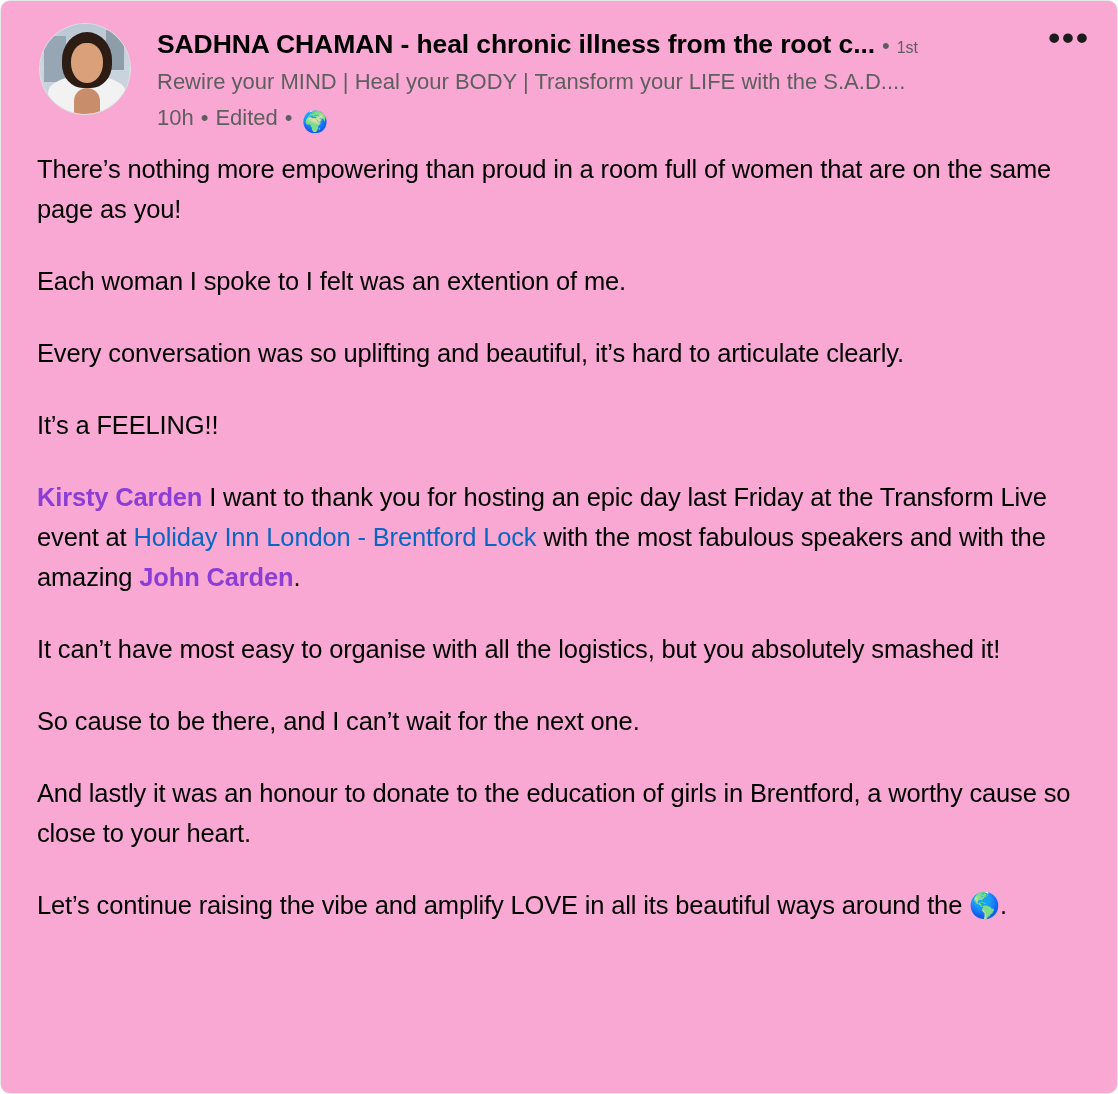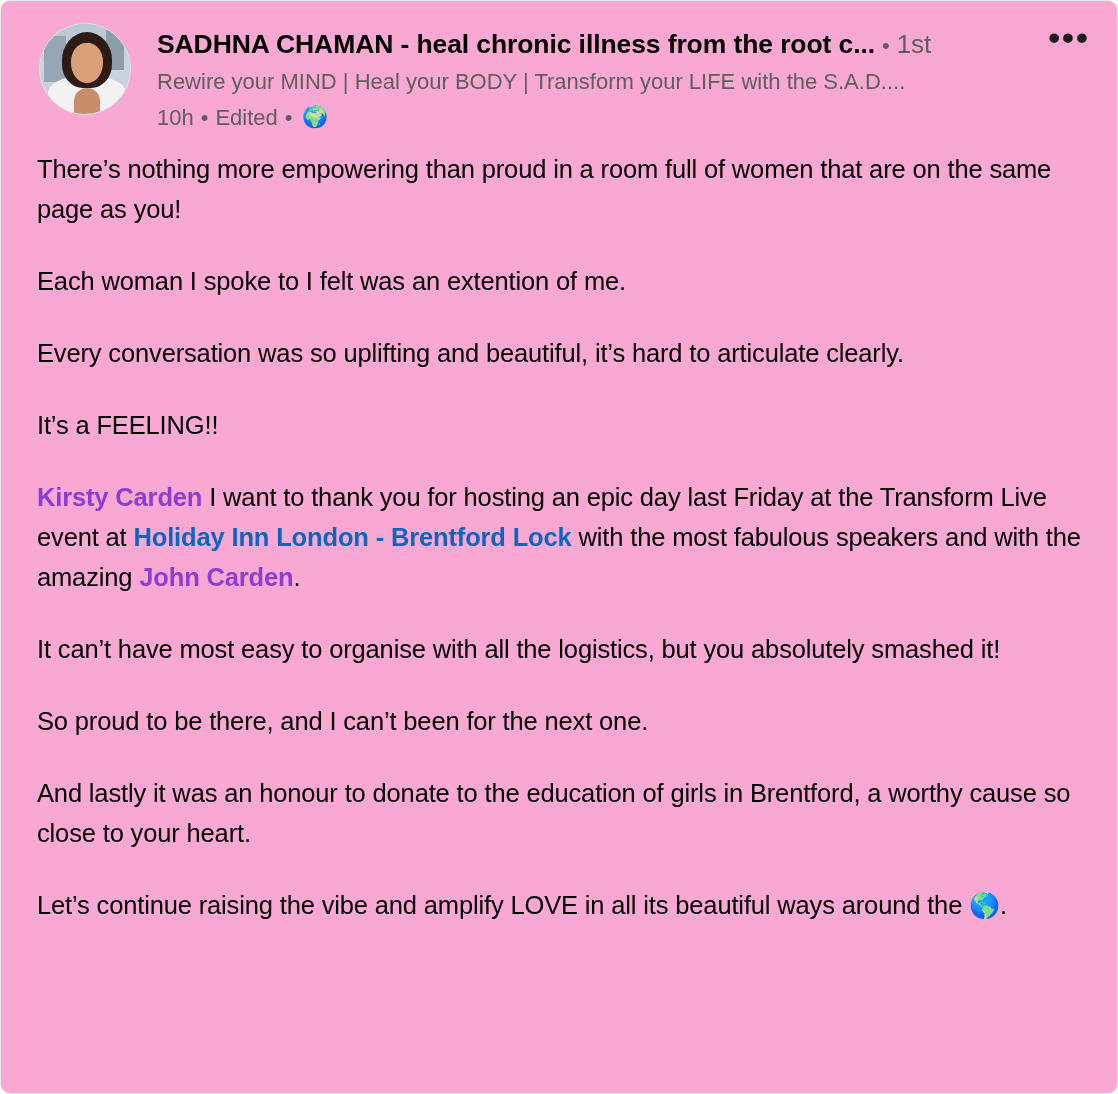--- a/index.html
+++ b/index.html
@@ -92,36 +92,36 @@
     text-overflow: ellipsis;
     max-width: 800px;
   }
   .degree-dot {
     font-size: 22px;
     color: #5e5e5e;
     padding: 0 7px;
     font-weight: 400;
   }
   .degree {
-    font-size: 26px;
+    font-size: 16px;
     color: #5e5e5e;
     font-weight: 400;
   }
   .headline {
     font-size: 22px;
     color: #5e5e5e;
     margin-top: 9px;
     white-space: nowrap;
     overflow: hidden;
     text-overflow: ellipsis;
     max-width: 842px;
   }
   .meta-row {
     display: flex;
-    align-items: flex-start;
+    align-items: flex-end;
     margin-top: 10px;
     font-size: 22px;
     color: #5e5e5e;
   }
   .meta-sep { padding: 0 7px; }
   .globe-icon {
     display: inline-block;
     margin-left: 3px;
     line-height: 1;
     font-size: 21px;
@@ -155,21 +155,21 @@
   .post-body p {
     margin: 0 0 32px 0;
   }
   .post-body p:last-child { margin-bottom: 16px; }
   .mention {
     color: #8b3dd6;
     font-weight: bold;
   }
   .company-link {
     color: #0a66c2;
-    font-weight: bold;
+    font-weight: normal;
   }
   .emoji-globe {
     font-size: 25px;
   }
 </style>
 </head>
 <body>
 
 <div class="post-card">
 
@@ -209,19 +209,19 @@
 
   <div class="post-body">
     <p>There’s nothing more empowering than proud in a room full of women that are on the same page as you!</p>
     <p>Each woman I spoke to I felt was an extention of me.</p>
     <p>Every conversation was so uplifting and beautiful, it’s hard to articulate clearly.</p>
     <p>It’s a FEELING!!</p>
 
     <p><span class="mention">Kirsty Carden</span><span> I want to thank you for hosting an epic day last Friday at the Transform Live event at </span><span class="company-link">Holiday Inn London - Brentford Lock</span><span> with the most fabulous speakers and with the amazing </span><span class="mention">John Carden</span><span>.</span></p>
 
     <p>It can’t have most easy to organise with all the logistics, but you absolutely smashed it!</p>
-    <p>So proud to be there, and I can’t been for the next one.</p>
+    <p>So cause to be there, and I can’t wait for the next one.</p>
     <p>And lastly it was an honour to donate to the education of girls in Brentford, a worthy cause so close to your heart.</p>
 
     <p><span>Let’s continue raising the vibe and amplify LOVE in all its beautiful ways around the </span><span class="emoji-globe">🌎</span><span>.</span></p>
   </div>
 
 </div>
 
 </body></html>

